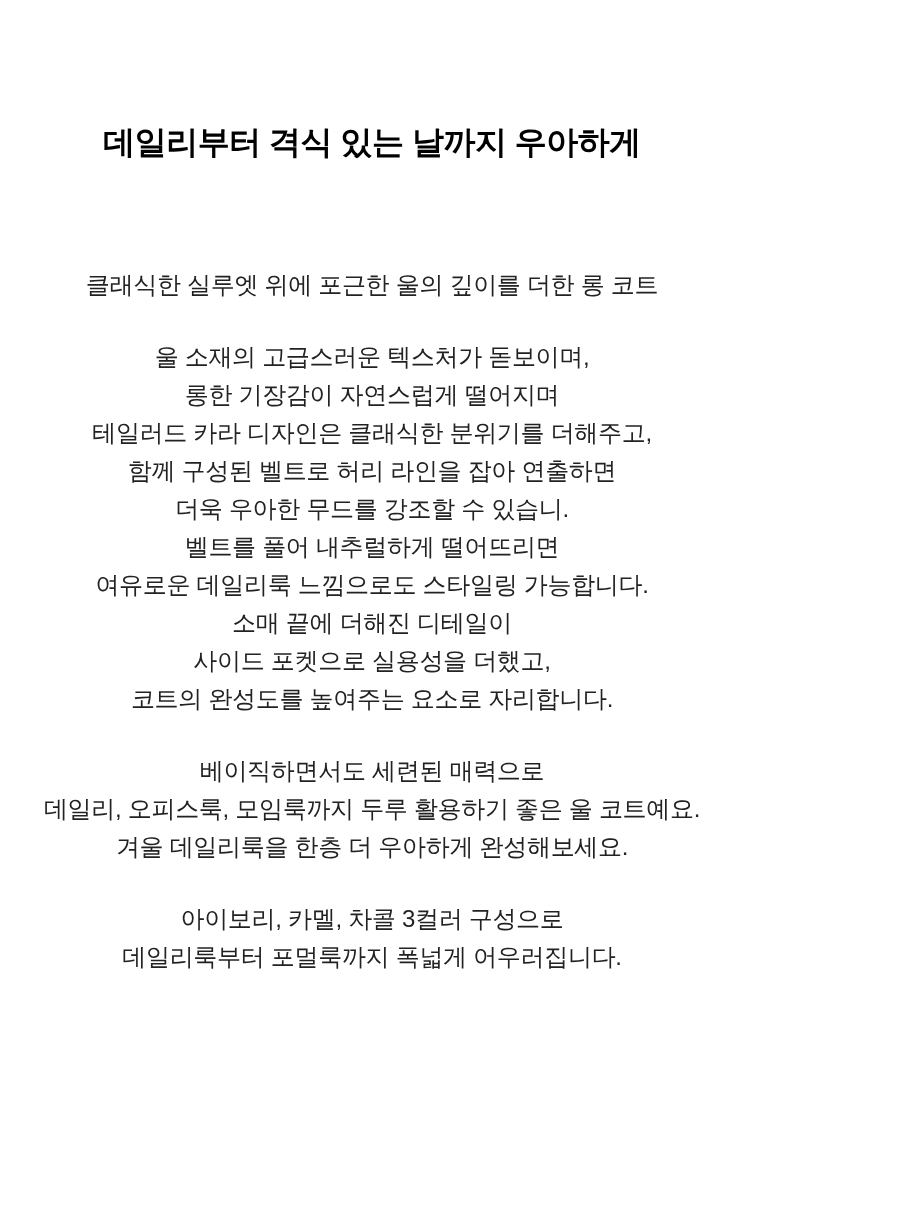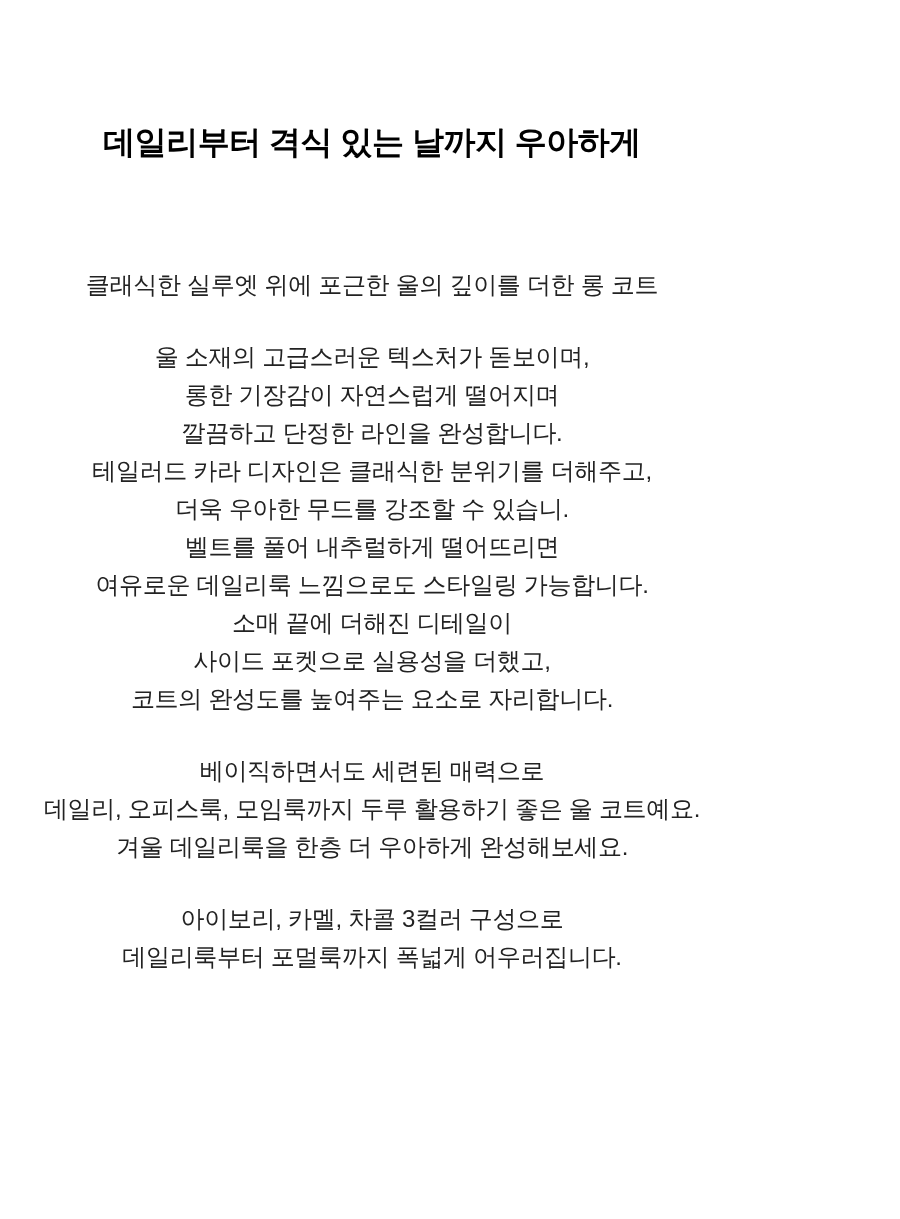--- a/index.html
+++ b/index.html
@@ -55,22 +55,22 @@
 
   <div class="content">
 
     <p class="para">
       <span class="line">클래식한 실루엣 위에 포근한 울의 깊이를 더한 롱 코트</span>
     </p>
 
     <p class="para">
       <span class="line">울 소재의 고급스러운 텍스처가 돋보이며,</span>
       <span class="line">롱한 기장감이 자연스럽게 떨어지며</span>
-      <span class="line">깔끔하고 단정한 라인을 완성합니다.</span>
       <span class="line">테일러드 카라 디자인은 클래식한 분위기를 더해주고,</span>
+      <span class="line">함께 구성된 벨트로 허리 라인을 잡아 연출하면</span>
       <span class="line">더욱 우아한 무드를 강조할 수 있습니.</span>
       <span class="line">벨트를 풀어 내추럴하게 떨어뜨리면</span>
       <span class="line">여유로운 데일리룩 느낌으로도 스타일링 가능합니다.</span>
       <span class="line">소매 끝에 더해진 디테일이</span>
       <span class="line">사이드 포켓으로 실용성을 더했고,</span>
       <span class="line">코트의 완성도를 높여주는 요소로 자리합니다.</span>
     </p>
 
     <p class="para">
       <span class="line">베이직하면서도 세련된 매력으로</span>

